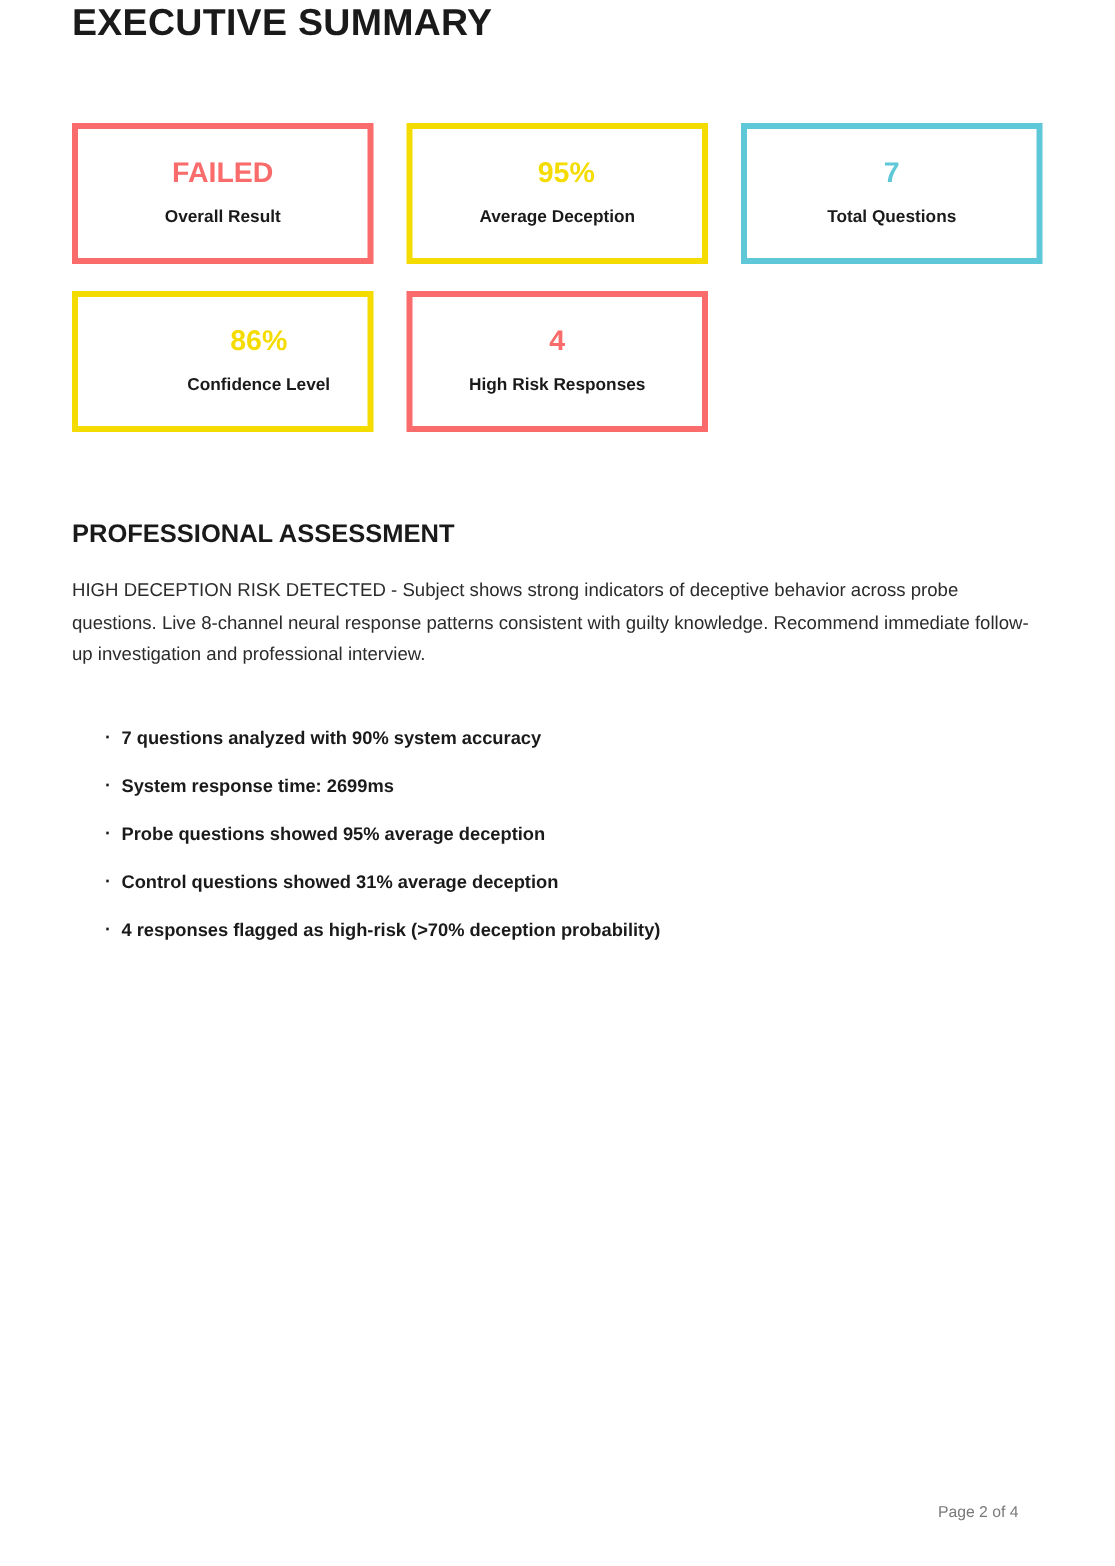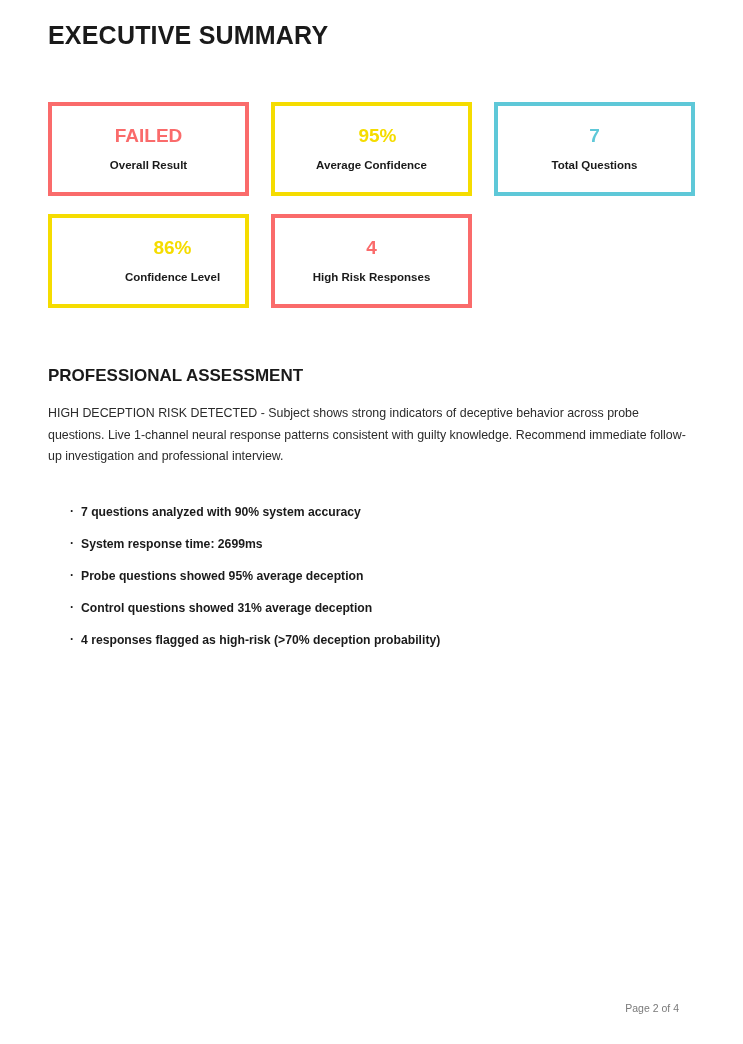--- a/index.html
+++ b/index.html
@@ -21,21 +21,20 @@
     height: 1044px;
     box-sizing: border-box;
     padding: 0 48px;
   }
   .doc-title {
     font-size: 25px;
     font-weight: bold;
     letter-spacing: 0.2px;
     color: #1a1a1a;
     margin: 0;
-    padding-top: 20px;
     padding-bottom: 0;
     line-height: 1.2;
   }
   .cards-grid {
     display: grid;
     grid-template-columns: repeat(3, 1fr);
     gap: 18px 22px;
     margin-top: 52px;
   }
   .card {
@@ -118,21 +117,21 @@
 
   <div class="cards-grid">
 
     <div class="card" style="border-color: rgb(250, 107, 107);">
       <div class="card-value" style="color: rgb(250, 107, 107);">FAILED</div>
       <div class="card-label">Overall Result</div>
     </div>
 
     <div class="card" style="border-color: rgb(245, 220, 0);">
       <div class="card-value" style="color: rgb(245, 220, 0); margin-left: 12px;">95%</div>
-      <div class="card-label">Average Confidence</div>
+      <div class="card-label">Average Deception</div>
     </div>
 
     <div class="card" style="border-color: rgb(94, 200, 216);">
       <div class="card-value" style="color: rgb(94, 200, 216);">7</div>
       <div class="card-label">Total Questions</div>
     </div>
 
 
     <div class="card" style="border-color: rgb(245, 220, 0); padding-left: 48px;">
       <div class="card-value" style="color: rgb(245, 220, 0);">86%</div>
@@ -141,21 +140,21 @@
 
     <div class="card" style="border-color: rgb(250, 107, 107);">
       <div class="card-value" style="color: rgb(250, 107, 107);">4</div>
       <div class="card-label">High Risk Responses</div>
     </div>
 
   </div>
 
   <div class="sec-assessment">
     <h2 class="section-heading">PROFESSIONAL ASSESSMENT</h2>
-    <p class="assessment-body">HIGH DECEPTION RISK DETECTED - Subject shows strong indicators of deceptive behavior across probe questions. Live 1-channel neural response patterns consistent with guilty knowledge. Recommend immediate follow-up investigation and professional interview.</p>
+    <p class="assessment-body">HIGH DECEPTION RISK DETECTED - Subject shows strong indicators of deceptive behavior across probe questions. Live 8-channel neural response patterns consistent with guilty knowledge. Recommend immediate follow-up investigation and professional interview.</p>
   </div>
 
   <div class="sec-findings">
     <ul class="findings-list">
       <li><span class="bullet">·</span><span>7 questions analyzed with 90% system accuracy</span></li>
       <li><span class="bullet">·</span><span>System response time: 2699ms</span></li>
       <li><span class="bullet">·</span><span>Probe questions showed 95% average deception</span></li>
       <li><span class="bullet">·</span><span>Control questions showed 31% average deception</span></li>
       <li><span class="bullet">·</span><span>4 responses flagged as high-risk (&gt;70% deception probability)</span></li>
     </ul>

